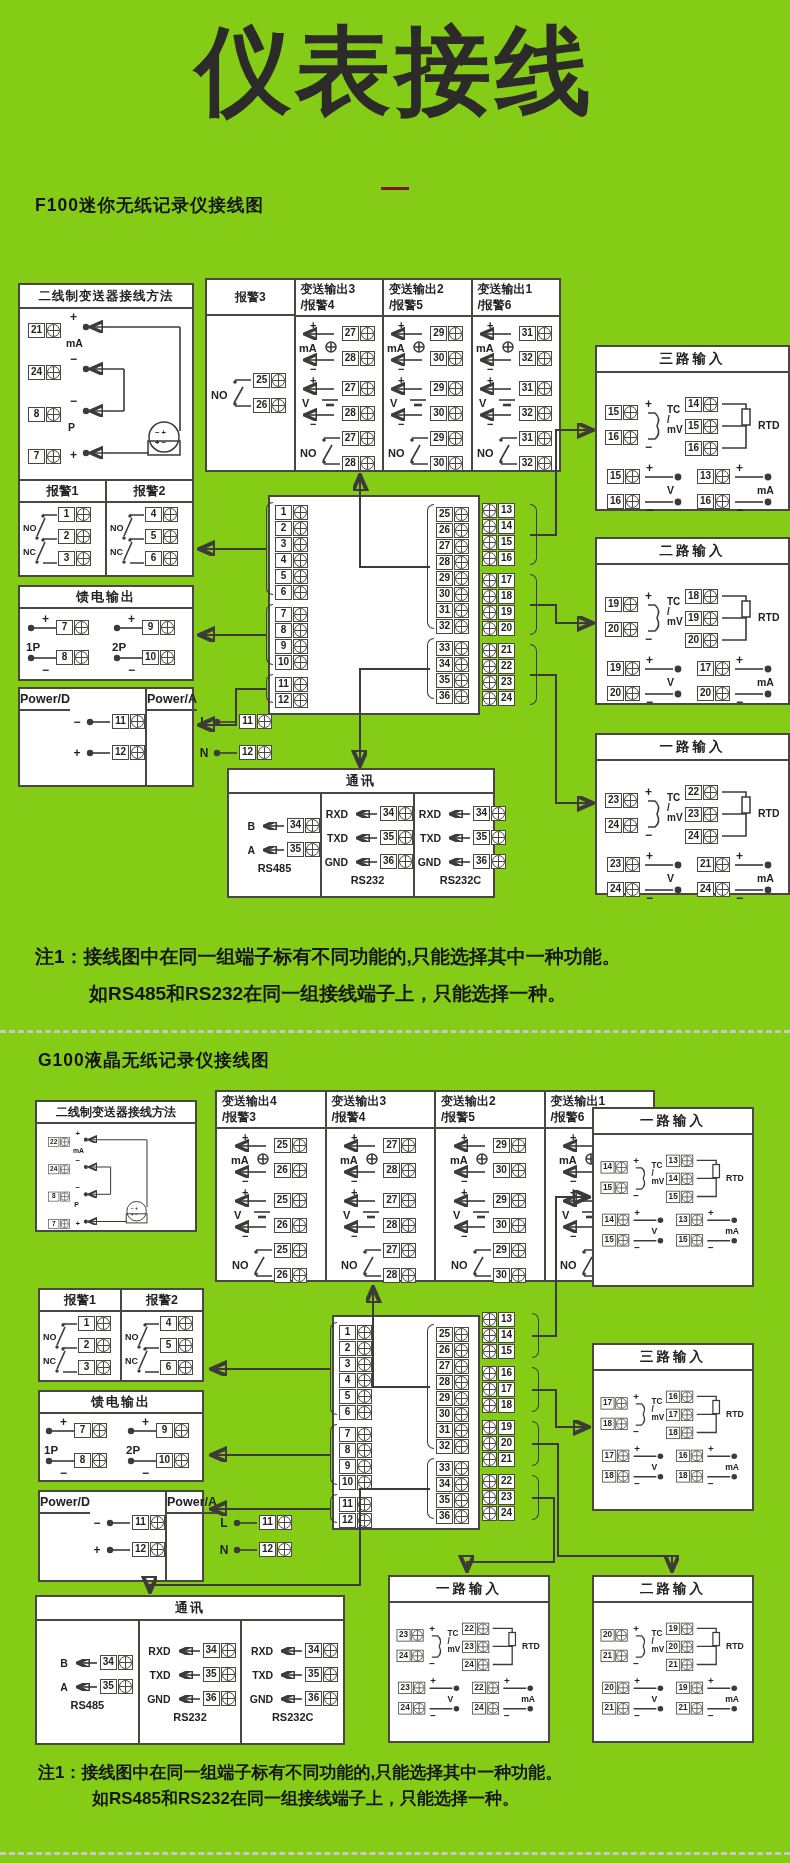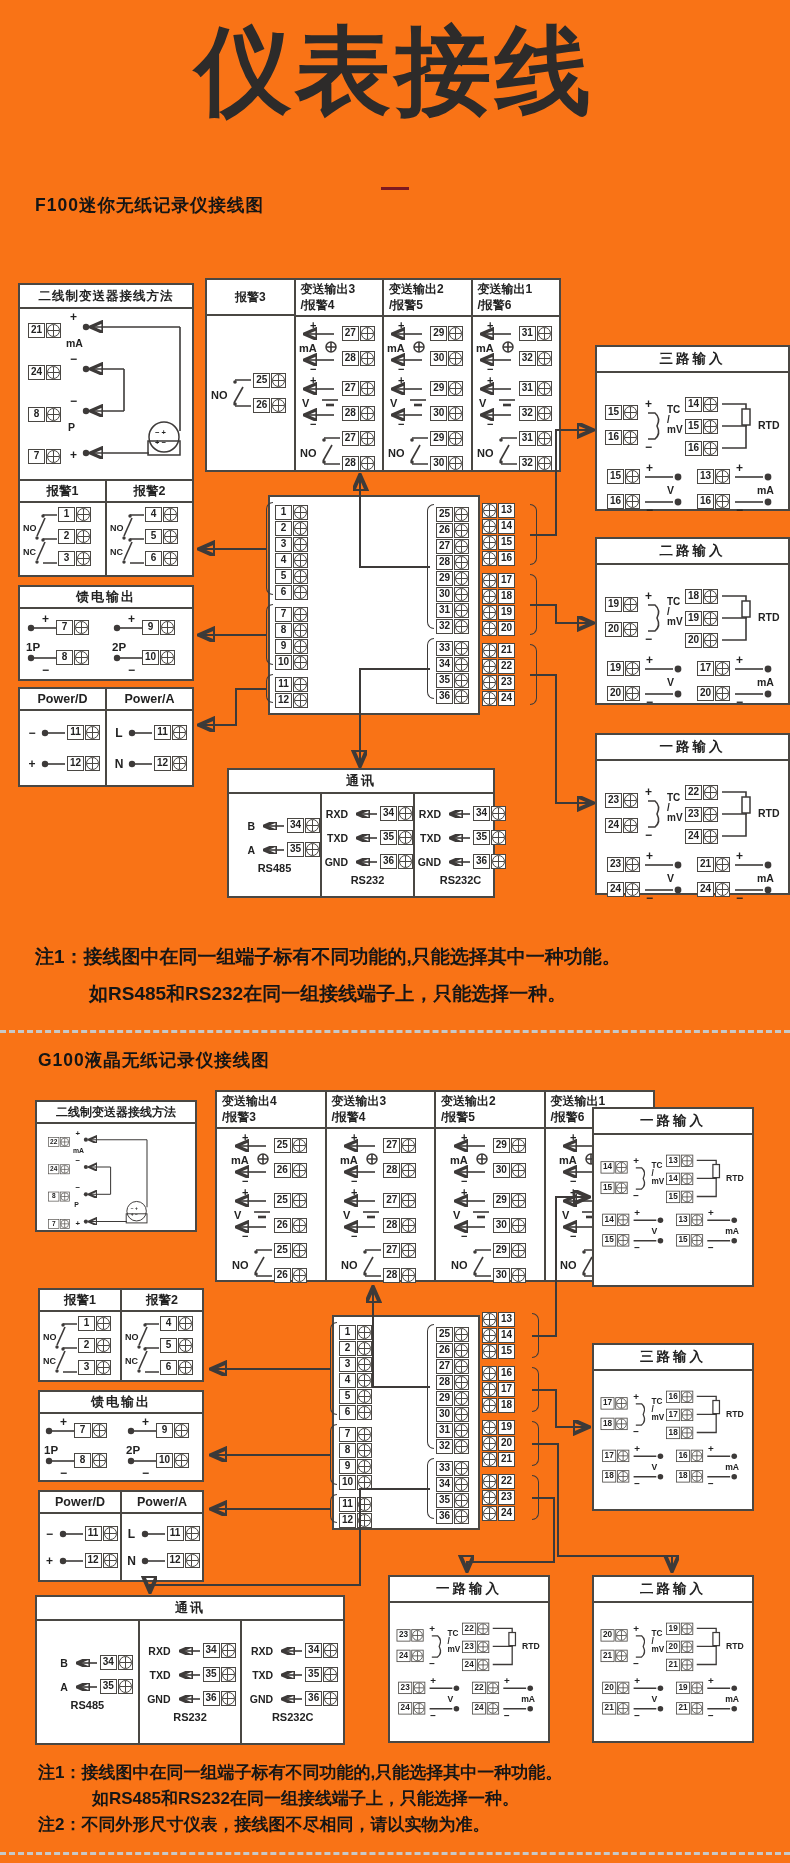--- a/index.html
+++ b/index.html
@@ -1,16 +1,16 @@
 <!DOCTYPE html>
 <html><head>
 <meta charset="utf-8">
 <style>
   html,body{margin:0;padding:0;background:#fff;}
-  .page{position:relative;width:790px;height:1863px;background:#f97316;overflow:hidden;
+  .page{position:relative;width:790px;height:1863px;background:#84cc16;overflow:hidden;
         font-family:"Liberation Sans","DejaVu Sans",sans-serif;color:#222;}
   .abs{position:absolute;}
   
   .main-title{position:absolute;left:0;top:18px;width:790px;text-align:center;
     font-size:96px;font-weight:800;letter-spacing:4px;color:#2d2b2a;margin:0;line-height:1.1;}
   .title-underline{position:absolute;top:187px;left:381px;width:28px;height:3px;background:#7d1a20;}
   .sec-heading{position:absolute;font-size:17.5px;font-weight:600;color:#151515;letter-spacing:1px;}
   .notes{position:absolute;font-weight:700;color:#161616;}
   .notes.n-f{font-size:19px;line-height:37px;}
   .notes.n-g{font-size:17px;line-height:26px;}
@@ -63,21 +63,21 @@
   .pbody.single{justify-content:center;height:calc(100% - 36px);padding-top:0;}
   
   .apair{display:flex;height:100%;}
   .acol{flex:1;position:relative;}
   .acol+.acol{border-left:2px solid #4a4743;}
   .ahead{height:20px;border-bottom:2px solid #4a4743;text-align:center;font-size:12.5px;font-weight:600;line-height:20px;}
   .abody{position:relative;height:calc(100% - 22px);}
   
   .fgrp{position:absolute;width:72px;height:66px;}
   .ppair{display:flex;height:100%;}
-  .pwcol{flex:1;position:relative;display:flex;flex-direction:column;}
+  .pwcol{flex:1;position:relative;display:flex;}
   .pwcol+.pwcol{border-left:2px solid #4a4743;}
   .pwrows{display:flex;flex-direction:column;gap:16px;align-items:center;justify-content:center;flex:1;}
   .prow{display:flex;align-items:center;gap:2px;}
   .plab{width:14px;font-size:12px;font-weight:700;text-align:center;}
   
   .cbody{display:flex;height:calc(100% - 22px);}
   .ccol{flex:1;display:flex;flex-direction:column;justify-content:center;align-items:center;gap:5px;position:relative;}
   .ccol+.ccol{border-left:2px solid #4a4743;}
   .crows{display:flex;flex-direction:column;gap:9px;}
   .crow{display:flex;align-items:center;gap:3px;}
@@ -2268,17 +2268,16 @@
         <path d="M430 399 H360 V495 H150 V501" marker-end="url(#ahg)"></path>
         <path d="M532 246 H556 V107 H588" marker-end="url(#ahg)"></path>
         <path d="M532 300 H556 V337 H588" marker-end="url(#ahg)"></path>
         <path d="M532 354 H558 V466 H672 V480" marker-end="url(#ahg)"></path>
         <path d="M532 408 H554 V472 H467 V480" marker-end="url(#ahg)"></path>
       </svg>
     </div>
   <div class="notes n-g" style="left:38px;top:1760px">
     <div class="note-line">注1：接线图中在同一组端子标有不同功能的,只能选择其中一种功能。</div>
     <div class="note-line indent">如RS485和RS232在同一组接线端子上，只能选择一种。</div>
-    <div class="note-line">注2：不同外形尺寸仪表，接线图不尽相同，请以实物为准。</div>
   </div>
 
   <div class="divider" style="top:1852px"></div>
 </div>
 
 </body></html>

